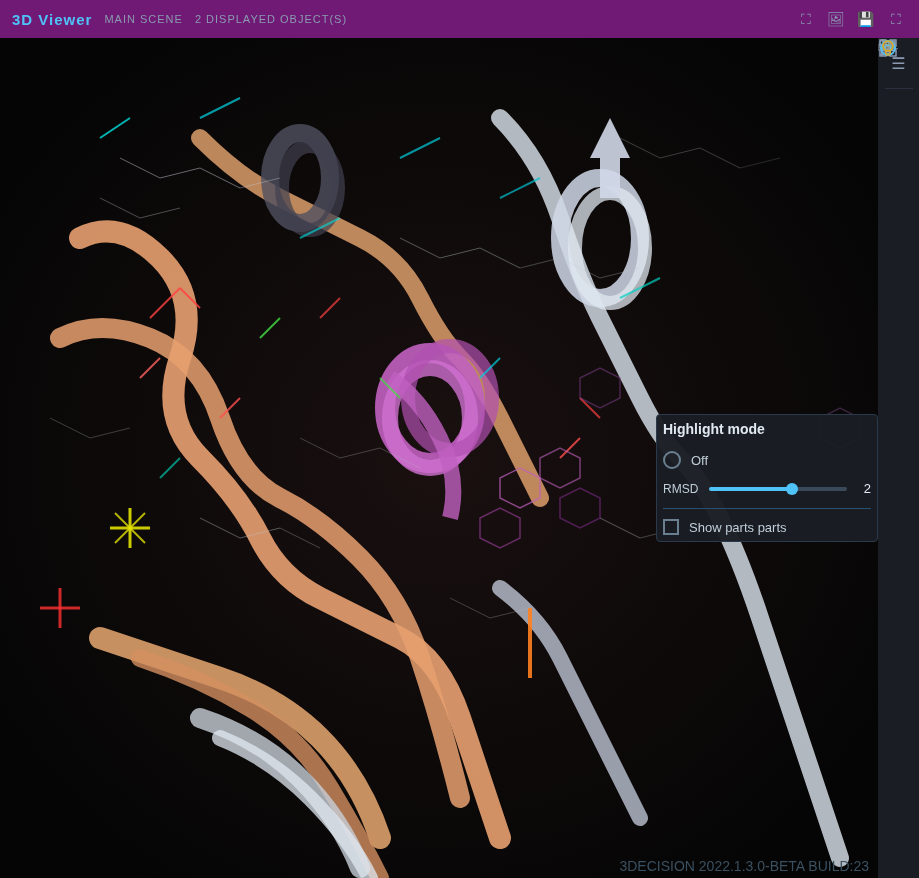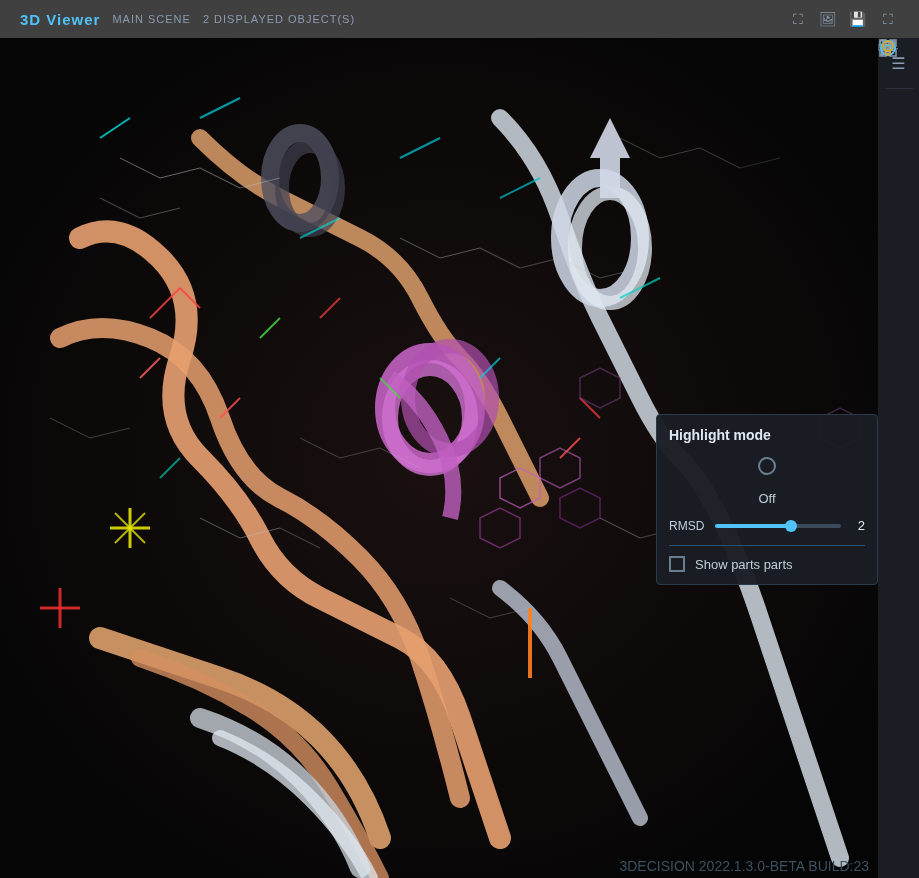--- a/index.html
+++ b/index.html
@@ -1,22 +1,22 @@
 <!DOCTYPE html>
 <html><head>
   <meta charset="utf-8">
   <style>
     * { margin: 0; padding: 0; box-sizing: border-box; }
     body { width: 919px; height: 878px; background: #000; font-family: 'Segoe UI', Arial, sans-serif; overflow: hidden; position: relative; }
 
     
     #header {
       position: absolute; top: 0; left: 0; width: 919px; height: 38px;
-      background: #404040; display: flex; align-items: center;
-      padding: 0 20px; gap: 12px; z-index: 10;
+      background: #701a75; display: flex; align-items: center;
+      padding: 0 12px; gap: 12px; z-index: 10;
     }
     #header-title {
       color: #4fc3f7; font-size: 15px; font-weight: bold; letter-spacing: 1px;
     }
     #header-scene {
       color: #8a9ab0; font-size: 11px; letter-spacing: 1px;
     }
     #header-objects {
       color: #8a9ab0; font-size: 11px; letter-spacing: 1px;
     }
@@ -44,27 +44,27 @@
       width: 34px; height: 34px; display: flex; align-items: center; justify-content: center;
       color: #8a9ab0; font-size: 16px; cursor: pointer; border-radius: 4px;
     }
     .sidebar-btn.active { color: #4fc3f7; }
     .sidebar-divider { width: 28px; height: 1px; background: #2a3040; margin: 4px 0; }
 
     
     #highlight-panel {
       position: absolute; top: 414px; right: 41px; width: 222px;
       background: rgba(26, 30, 36, 0.97); border: 1px solid #2a3a4a;
-      border-radius: 4px; padding: 12px; z-index: 20;
+      border-radius: 4px; padding: 6px; z-index: 20;
     }
     #highlight-title {
       color: #e0e8f0; font-size: 14px; font-weight: 600; margin-bottom: 14px;
     }
     .radio-option {
-      display: flex; align-items: center; gap: 16px; margin-bottom: 12px; cursor: pointer; flex-direction: column;
+      display: flex; align-items: center; gap: 10px; margin-bottom: 12px; cursor: pointer;
     }
     .radio-circle {
       width: 18px; height: 18px; border-radius: 50%; border: 2px solid #6a8090;
       display: flex; align-items: center; justify-content: center; flex-shrink: 0;
     }
     .radio-circle.selected {
       border-color: #4fc3f7;
     }
     .radio-circle.selected::after {
       content: ''; width: 8px; height: 8px; border-radius: 50%; background: #4fc3f7;

